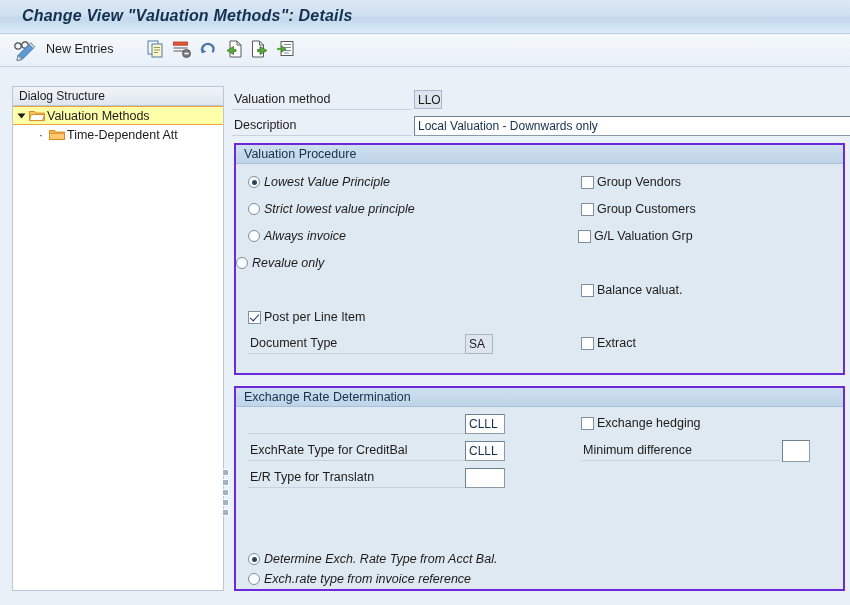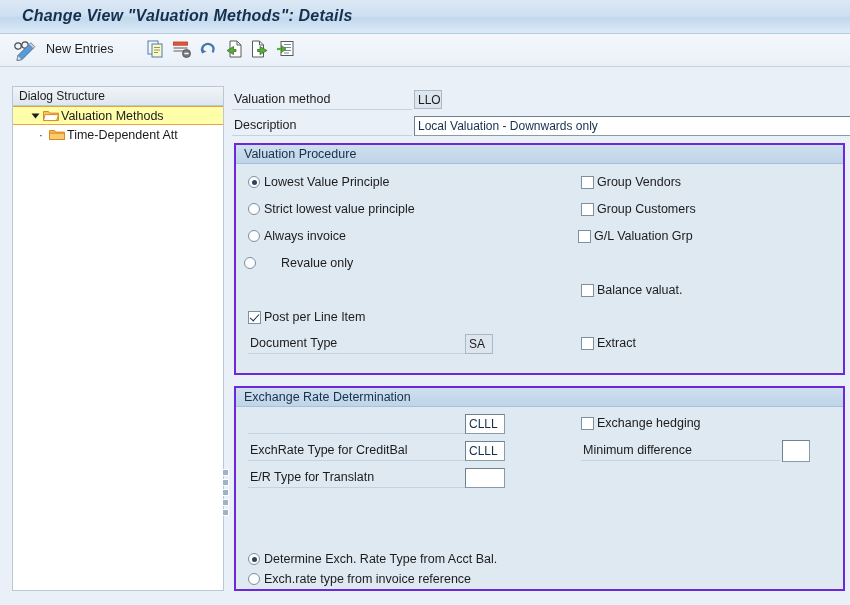--- a/index.html
+++ b/index.html
@@ -123,21 +123,21 @@
     background: linear-gradient(to bottom,#cfe0ef 0%, #bed4e8 100%);
     border-bottom: 1px solid #a9c0d6;
     font-size: 12.5px; color: #16304c;
     padding: 2px 0 0 8px; box-sizing: border-box;
     white-space: nowrap;
   }
 
   
   .radio {
     position: absolute; display: flex; align-items: center;
-    font-size: 12.5px; color: #1c1c1c; white-space: nowrap;
+    font-size: 12.5px; color: #1c1c1c; white-space: nowrap; font-style: italic;
   }
   .radio .mark {
     width: 12px; height: 12px; border-radius: 50%;
     background: #fbfdff;
     border: 1px solid #7d8fa0;
     box-sizing: border-box; margin-right: 4px;
     position: relative; flex: none;
   }
   .radio.on .mark:after {
     content: ""; position: absolute; left: 2.5px; top: 2.5px;
@@ -231,21 +231,21 @@
         <path d="M8 5.5h7M8 8.5h7M8 11.5h7M8 14h5" stroke="#7a8a99" stroke-width="1"></path>
         <path d="M1 10 L7 10" stroke="#5aaa3c" stroke-width="2.2"></path>
         <path d="M5.5 6.5 L10 10 L5.5 13.5 Z" fill="#5aaa3c" stroke="#39762a" stroke-width="0.7"></path>
       </svg>
     </div>
   </div>
 
   <div class="tree-panel">
     <div class="tree-body">
 
-      <div class="tree-row selected" style="padding-left:14px;">
+      <div class="tree-row selected" style="padding-left:0;">
         <span class="twisty">
           <svg width="9" height="9" viewBox="0 0 9 9">
               <path d="M0.5 2.5 L8.5 2.5 L4.5 7.5 Z" fill="#1c1c1c"></path>
             </svg>
         </span>
         <span class="folder-ico">
           <svg width="16" height="13" viewBox="0 0 16 13">
             <path d="M0.5 2.5h5l1.3 1.6h8.7v7.4H0.5z" fill="#f7c36a" stroke="#d98b21" stroke-width="1"></path>
             <path d="M2.2 5.6h13.3l-2 6H0.5z" fill="#ffffff" stroke="#d98b21" stroke-width="1"></path>
           </svg>
@@ -294,21 +294,21 @@
         <span>Lowest Value Principle</span>
       </div>
       <div class="radio" style="left:12px; top:57px;">
         <span class="mark"></span>
         <span>Strict lowest value principle</span>
       </div>
       <div class="radio" style="left:12px; top:84px;">
         <span class="mark"></span>
         <span>Always invoice</span>
       </div>
-      <div class="radio" style="left:8px; top:111px;gap:21px;">
+      <div class="radio" style="left:0; top:111px;">
         <span class="mark"></span>
         <span>Revalue only</span>
       </div>
 
       <div class="check on" style="left:12px; top:165px;">
         <span class="box"></span>
         <span>Post per Line Item</span>
       </div>
 
       <div class="fld-underline" style="left:12px; top:208px; width:218px;"></div>

